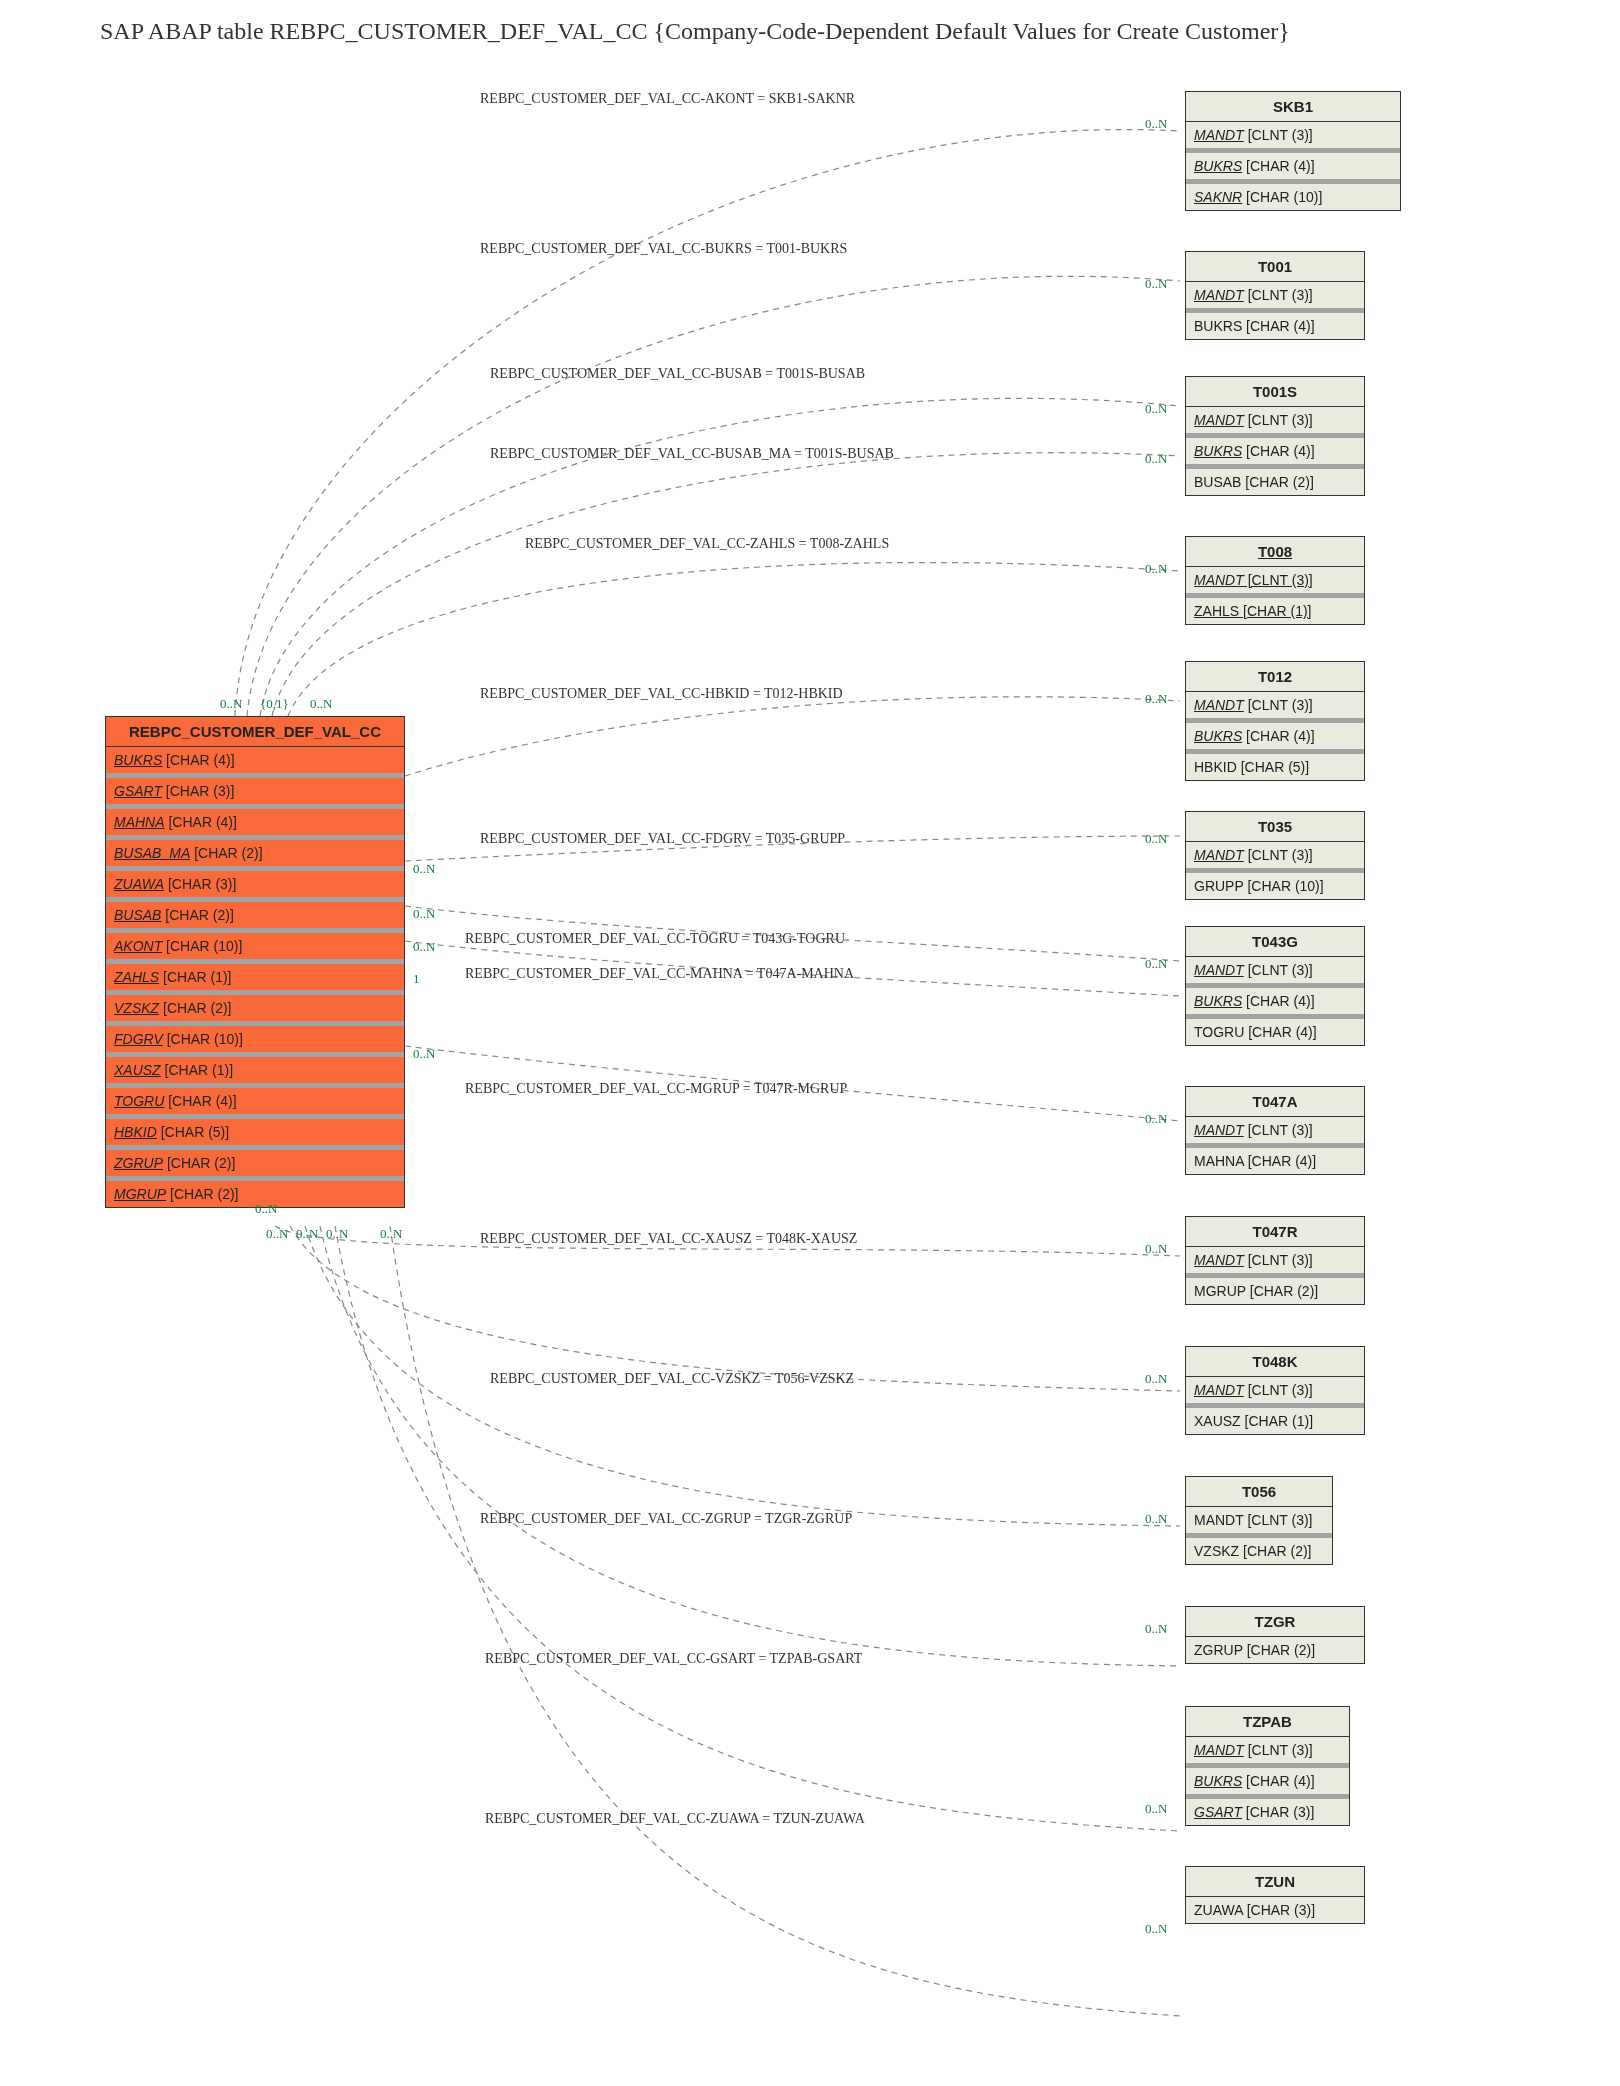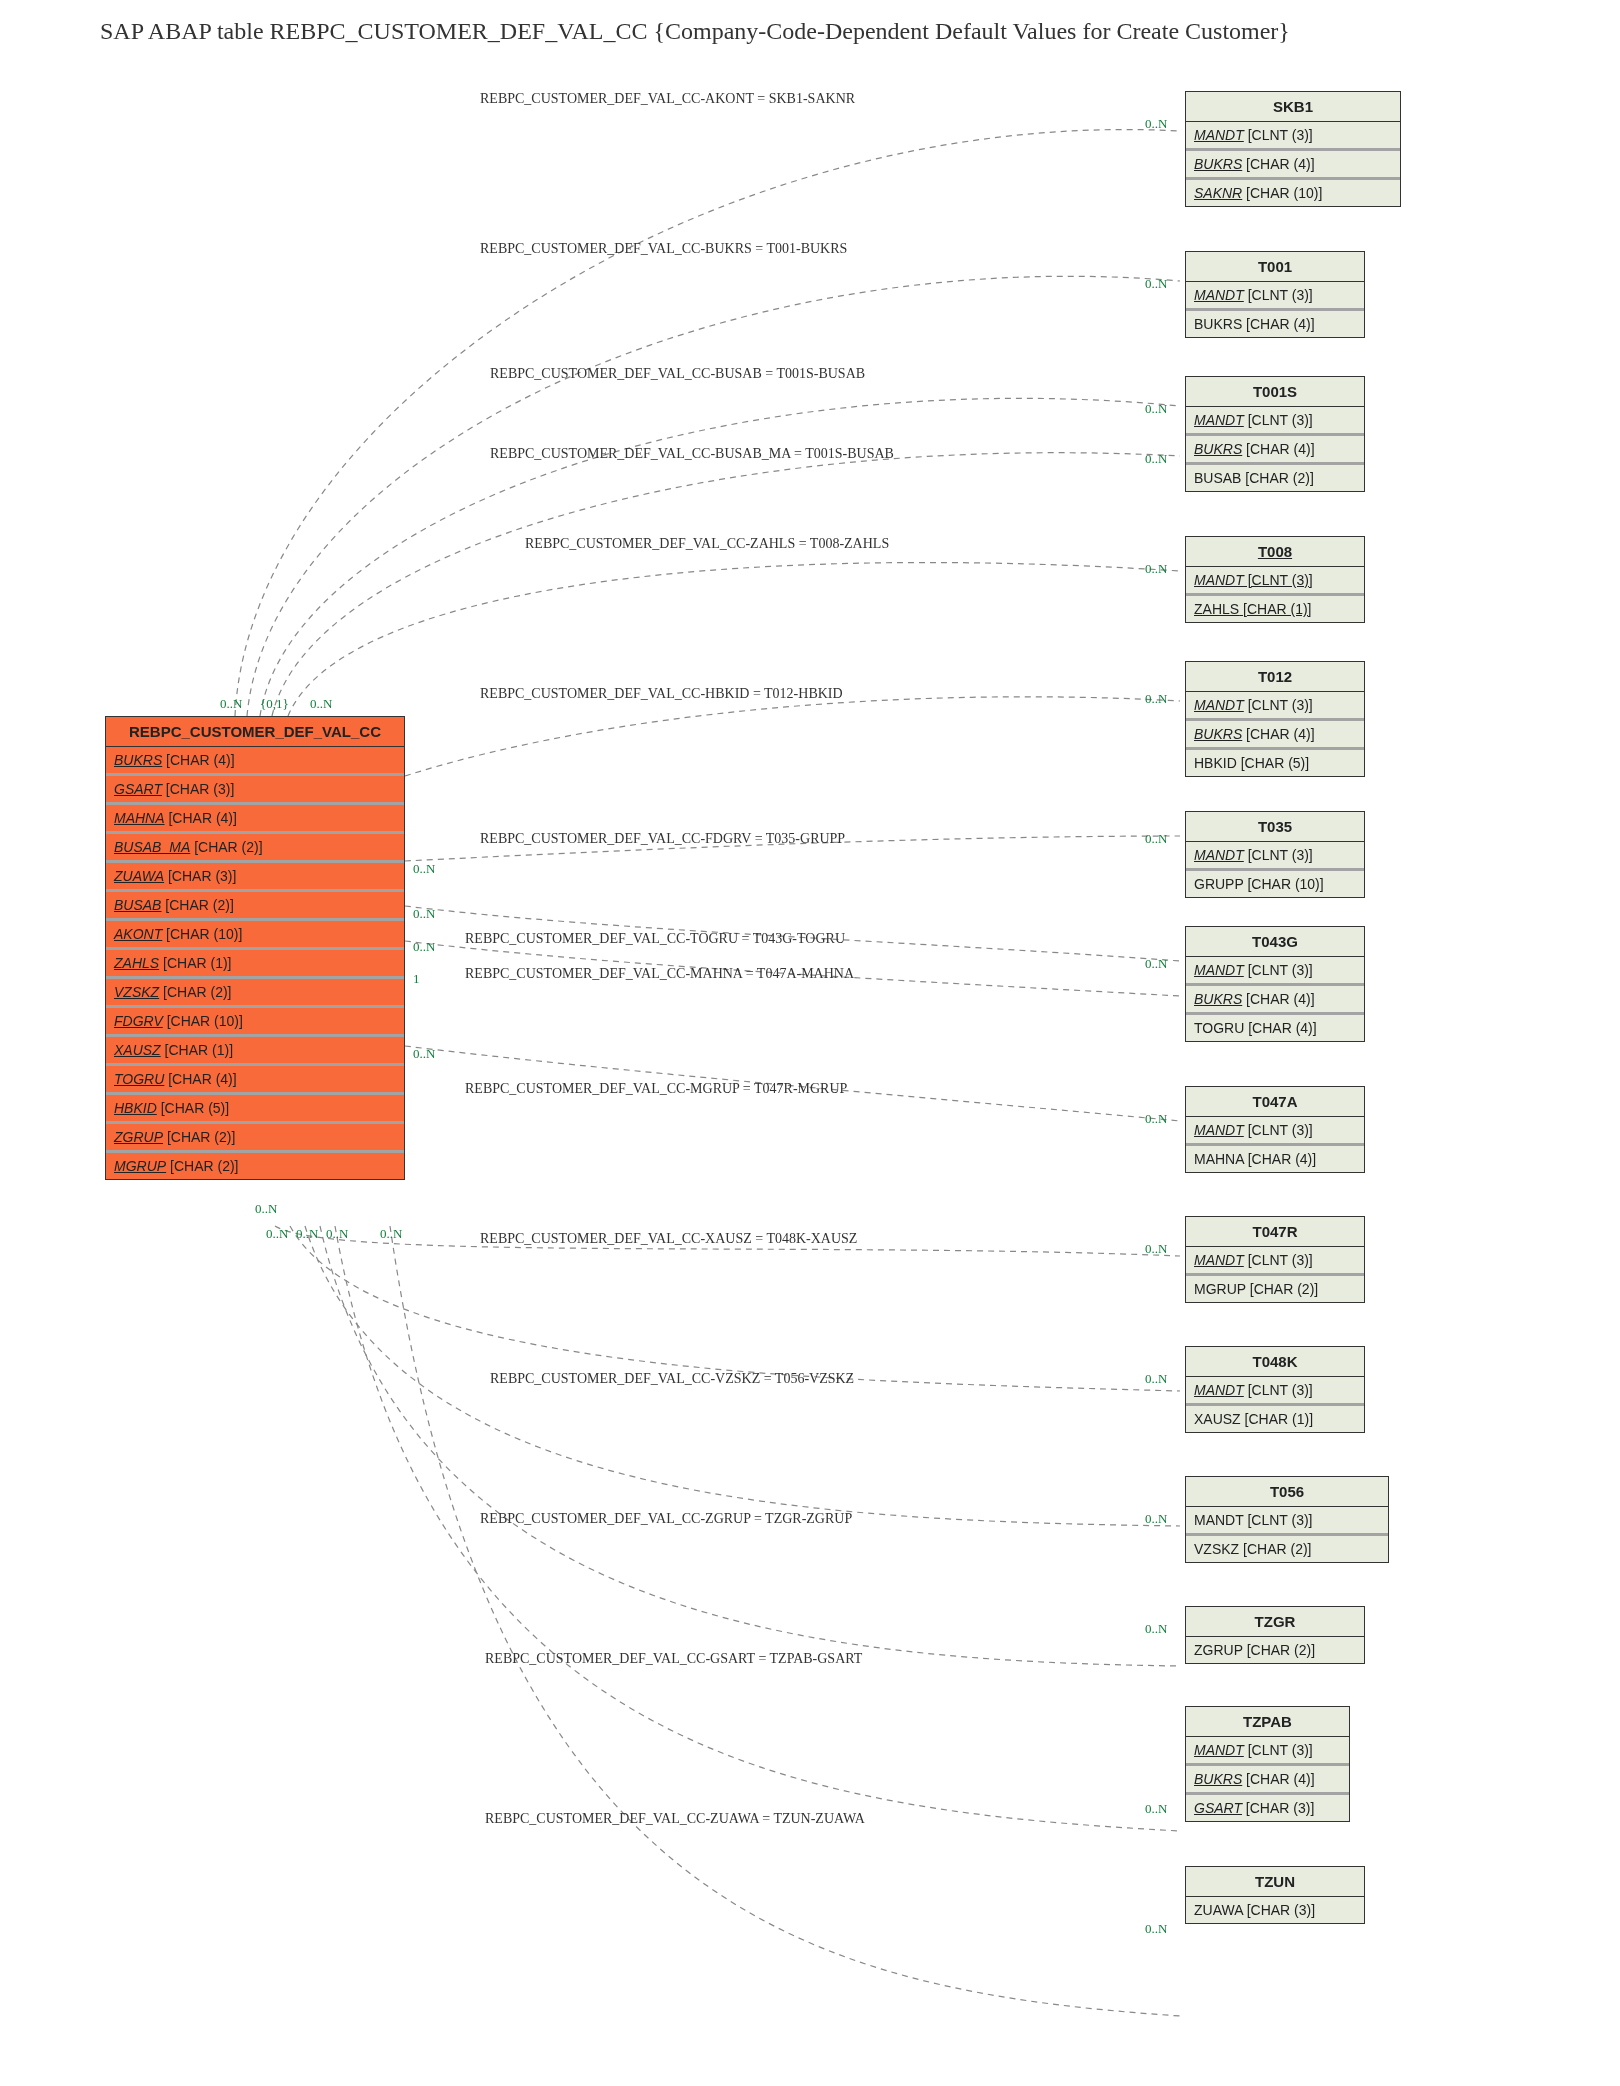--- a/index.html
+++ b/index.html
@@ -36,21 +36,21 @@
   }
   .entity .ent-header {
     text-align: center;
     font-weight: bold;
     padding: 6px 8px;
     border-bottom: 1px solid #333;
     font-size: 15px;
   }
   .entity .ent-row {
     padding: 5px 8px;
-    border-bottom: 3px solid #a3a3a3;
+    border-bottom: 5px solid #a3a3a3;
     font-size: 14px;
     white-space: nowrap;
   }
   .entity .ent-row:last-child {
     border-bottom: none;
   }
   .entity .fk .fname {
     font-style: italic;
     text-decoration: underline;
   }
@@ -215,21 +215,21 @@
         <div class="ent-row"><span class="fname">MGRUP</span><span class="ftype"> [CHAR (2)]</span></div>
       </div>
   </div>
   <div class="entity" style="left:1175px; top:1285px; width:180px;">
     <div class="ent-header">T048K</div>
     <div class="tgt-fields">
         <div class="ent-row fk"><span class="fname">MANDT</span><span class="ftype"> [CLNT (3)]</span></div>
         <div class="ent-row"><span class="fname">XAUSZ</span><span class="ftype"> [CHAR (1)]</span></div>
       </div>
   </div>
-  <div class="entity" style="left:1175px; top:1415px; width:204px;">
+  <div class="entity" style="left:1175px; top:1415px; width:148px;">
     <div class="ent-header">T056</div>
     <div class="tgt-fields">
         <div class="ent-row"><span class="fname">MANDT</span><span class="ftype"> [CLNT (3)]</span></div>
         <div class="ent-row"><span class="fname">VZSKZ</span><span class="ftype"> [CHAR (2)]</span></div>
       </div>
   </div>
   <div class="entity" style="left:1175px; top:1545px; width:180px;">
     <div class="ent-header">TZGR</div>
     <div class="tgt-fields">
         <div class="ent-row"><span class="fname">ZGRUP</span><span class="ftype"> [CHAR (2)]</span></div>

